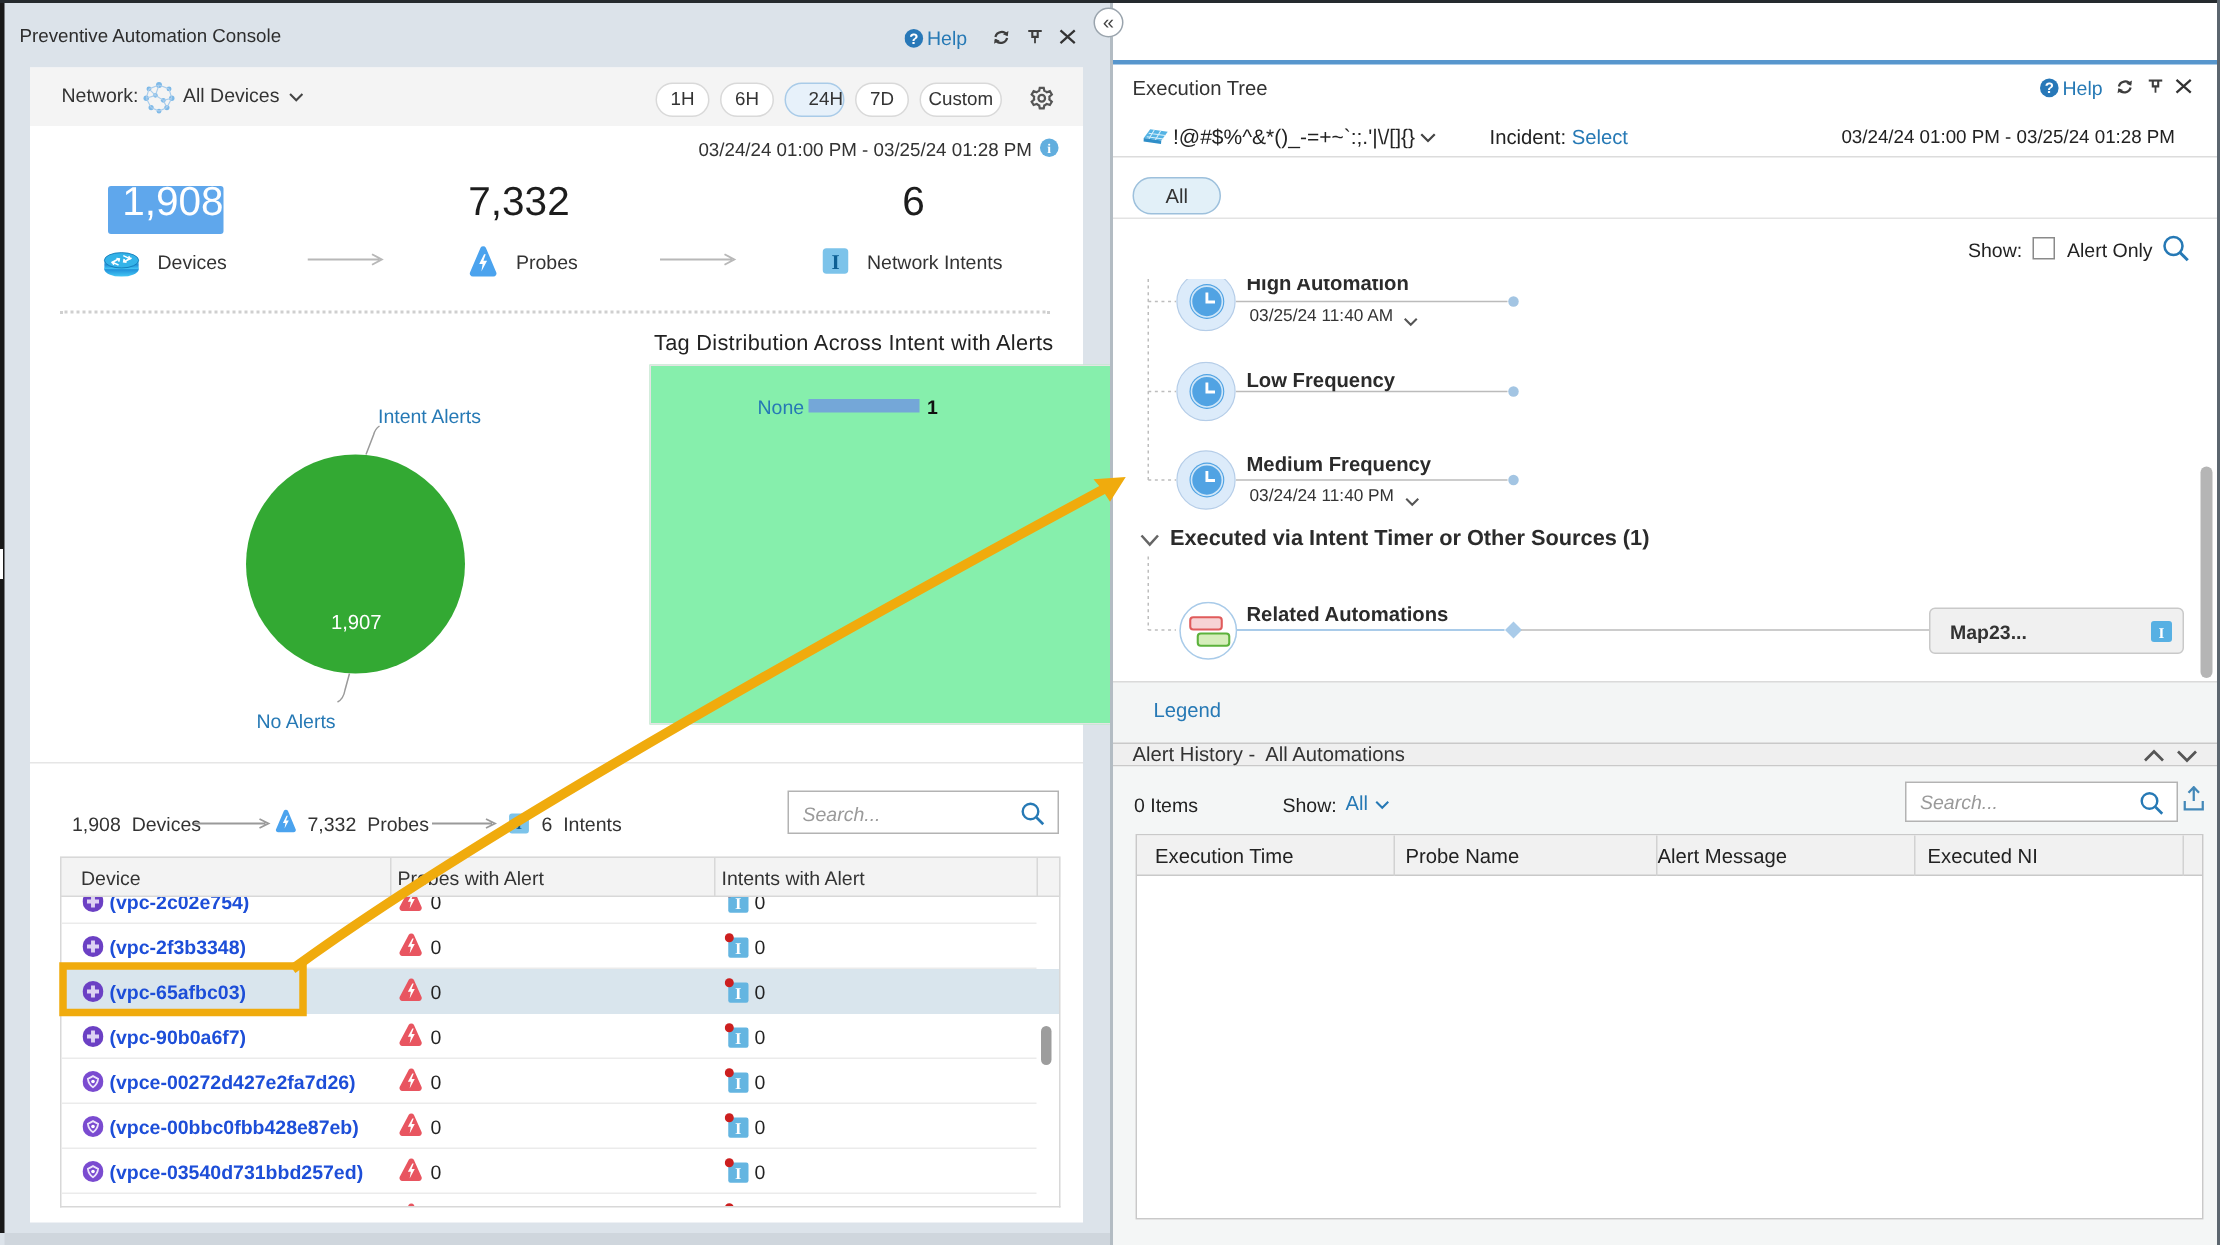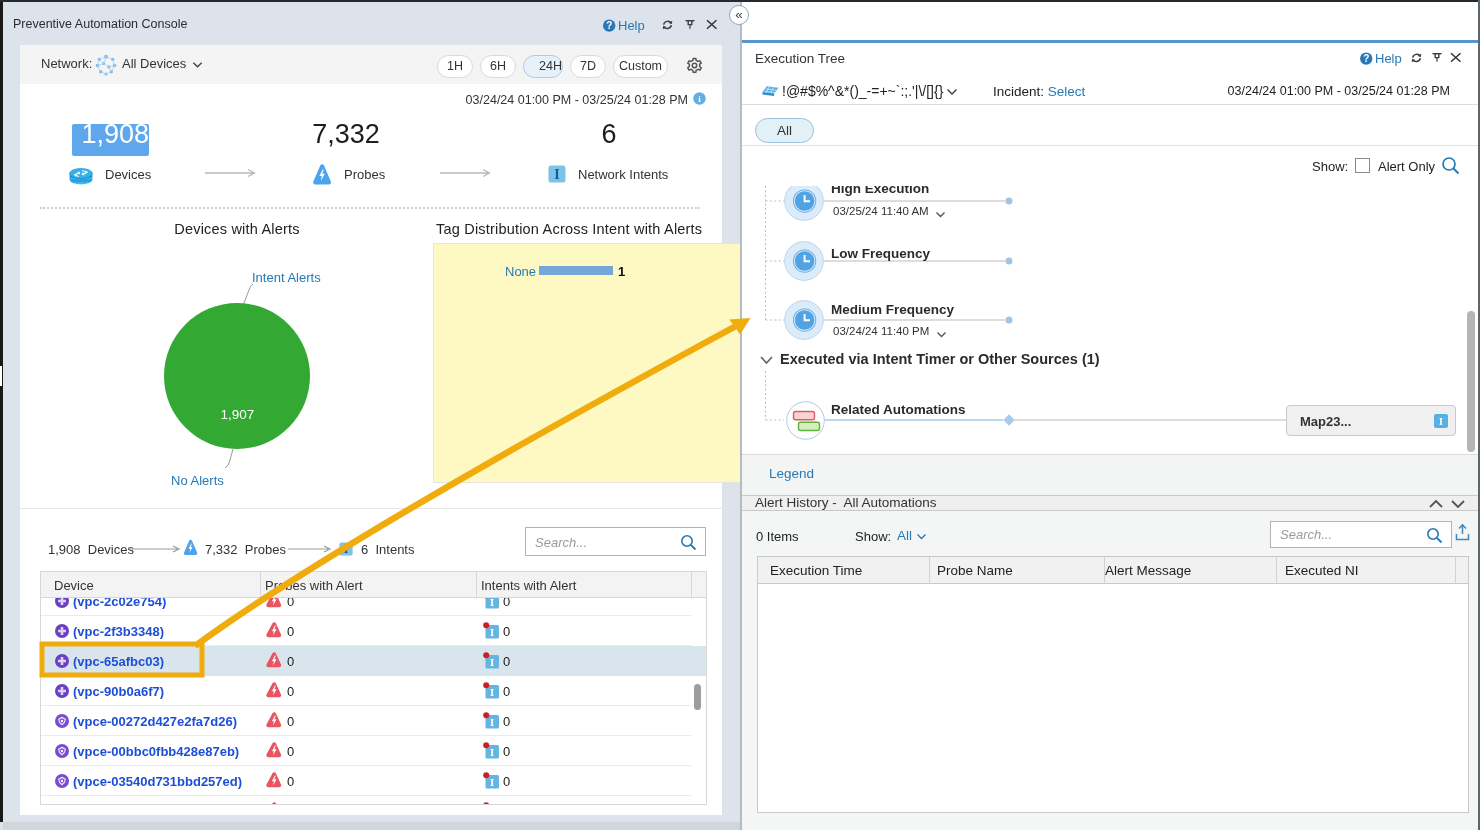--- a/index.html
+++ b/index.html
@@ -16,21 +16,21 @@
 .link { color:#2679b5; }
 #card { position:absolute; left:20px; top:45px; width:702px; height:770px; background:#fff; }
 #netbar { position:absolute; left:0; top:0; width:702px; height:39px; background:#f4f4f4; }
 .pill { position:absolute; top:10px; height:23px; border:1px solid #d9d9d9; border-radius:12px; background:#fff; font-size:12.5px; color:#333; text-align:center; line-height:21px; }
 .pill.sel { background:#e7f1fa; border-color:#a9cbe8;text-align:right; }
 .num { position:absolute; top:74px; font-size:27px; color:#1d1d1d; }
 .slabel { position:absolute; font-size:13px; color:#333; top:122px; }
 .arrowg { position:absolute; top:123px; }
 .dash-sep { position:absolute; left:20px; top:162px; width:660px; border-top:2px dotted #cfcfcf; }
 .ctitle { position:absolute; top:176px; font-size:14.5px; letter-spacing:0.2px; color:#222; }
-#tagbox { position:absolute; left:413px; top:198px; width:311px; height:240px; border:1px solid #e4e4e4; background:#fef9c3; }
+#tagbox { position:absolute; left:413px; top:198px; width:311px; height:240px; border:1px solid #e4e4e4; background:#86efac; }
 #rule2 { position:absolute; left:0; top:463px; width:702px; border-top:1px solid #e6e6e6; }
 .mini { position:absolute; top:497px; font-size:13px; color:#333; }
 #sbox1 { position:absolute; left:505px; top:482px; width:181px; height:29px; border:1px solid #b3b3b3; background:#fff; }
 .sph { position:absolute; left:9px; top:7px; font-size:13px; font-style:italic; color:#9a9a9a; }
 
 #dtable { position:absolute; left:20px; top:526px; width:667px; }
 #thead1 { position:absolute; left:0; top:0; width:667px; height:27px; background:#f3f3f3; border:1px solid #d8d8d8; }
 .th1 { position:absolute; top:6px; font-size:13px; color:#333; }
 #tbody1 { position:absolute; left:0; top:27px; width:667px; height:207px; overflow:hidden; border-left:1px solid #d8d8d8; border-right:1px solid #d8d8d8; border-bottom:1px solid #d8d8d8; background:#fff; }
 .drow { position:absolute; left:0; width:665px; height:30px; }
@@ -188,21 +188,20 @@
       <div class="slabel" style="left:324px;">Probes</div>
       <svg class="arrowg" style="left:420px;" width="55" height="10" viewBox="0 0 55 10">
           <path d="M0 5 L48 5 M43 1.5 L49.5 5 L43 8.5" stroke="#b8b8b8" stroke-width="1.3" fill="none"></path>
         </svg>
       <svg class="abs" style="left:528px; top:120px;" width="18" height="18" viewBox="0 0 18 18">
         <rect x="0.5" y="0.5" width="17" height="17" rx="2.5" fill="#7cc3ea"></rect>
         <text x="9" y="14" font-size="14" font-weight="bold" fill="#0d5f94" text-anchor="middle" font-family="Liberation Serif">I</text>
       </svg>
       <div class="slabel" style="left:558px;">Network Intents</div>
       <div class="dash-sep"></div>
-      <div class="ctitle" style="left:0px; width:434px; text-align:center;">Devices with Alerts</div>
       <div class="ctitle" style="left:416px;">Tag Distribution Across Intent with Alerts</div>
 
       <svg class="abs" style="left:120px; top:215px;" width="220" height="230" viewBox="0 0 220 230">
         <circle cx="97" cy="116" r="73" fill="#33a933"></circle>
         <path d="M104 43 L109 30 Q110 26 113 24" stroke="#9a9a9a" stroke-width="1" fill="none"></path>
         <path d="M93 189 L90 200 Q89 206 85 208" stroke="#9a9a9a" stroke-width="1" fill="none"></path>
         <text x="97.5" y="159" font-size="13.5" fill="#fff" text-anchor="middle" font-family="Liberation Sans">1,907</text>
         <text x="112" y="22" font-size="13px" fill="#2679b5" font-family="Liberation Sans">Intent Alerts</text>
         <text x="31" y="225" font-size="13px" fill="#2679b5" font-family="Liberation Sans">No Alerts</text>
       </svg>
@@ -438,21 +437,21 @@
         </svg>
         <svg class="abs" style="left:42px; top:-5px;" width="40" height="40">
             <use href="#clocksym"></use>
           </svg>
         <svg class="abs" style="left:42px; top:55px;" width="40" height="40">
             <use href="#clocksym"></use>
           </svg>
         <svg class="abs" style="left:42px; top:114px;" width="40" height="40">
             <use href="#clocksym"></use>
           </svg>
-        <div class="abs bold" style="left:89px; top:-5px; font-size:13.5px; color:#2b2b2b;">High Execution</div>
+        <div class="abs bold" style="left:89px; top:-5px; font-size:13.5px; color:#2b2b2b;">High Automation</div>
         <div class="abs" style="left:91px; top:19px; font-size:11.5px; color:#333;">03/25/24 11:40 AM</div>
         <svg class="abs" style="left:193px; top:25px;" width="11" height="8" viewBox="0 0 11 8">
             <path d="M1.5 1.5 L5.5 5.5 L9.5 1.5" stroke="#555" stroke-width="1.4" fill="none"></path>
           </svg>
         <div class="abs bold" style="left:89px; top:60px; font-size:13.5px; color:#2b2b2b;">Low Frequency</div>
         <div class="abs bold" style="left:89px; top:116px; font-size:13.5px; color:#2b2b2b;">Medium Frequency</div>
         <div class="abs" style="left:91px; top:139px; font-size:11.5px; color:#333;">03/24/24 11:40 PM</div>
         <svg class="abs" style="left:194px; top:145px;" width="11" height="8" viewBox="0 0 11 8">
             <path d="M1.5 1.5 L5.5 5.5 L9.5 1.5" stroke="#555" stroke-width="1.4" fill="none"></path>
           </svg>

